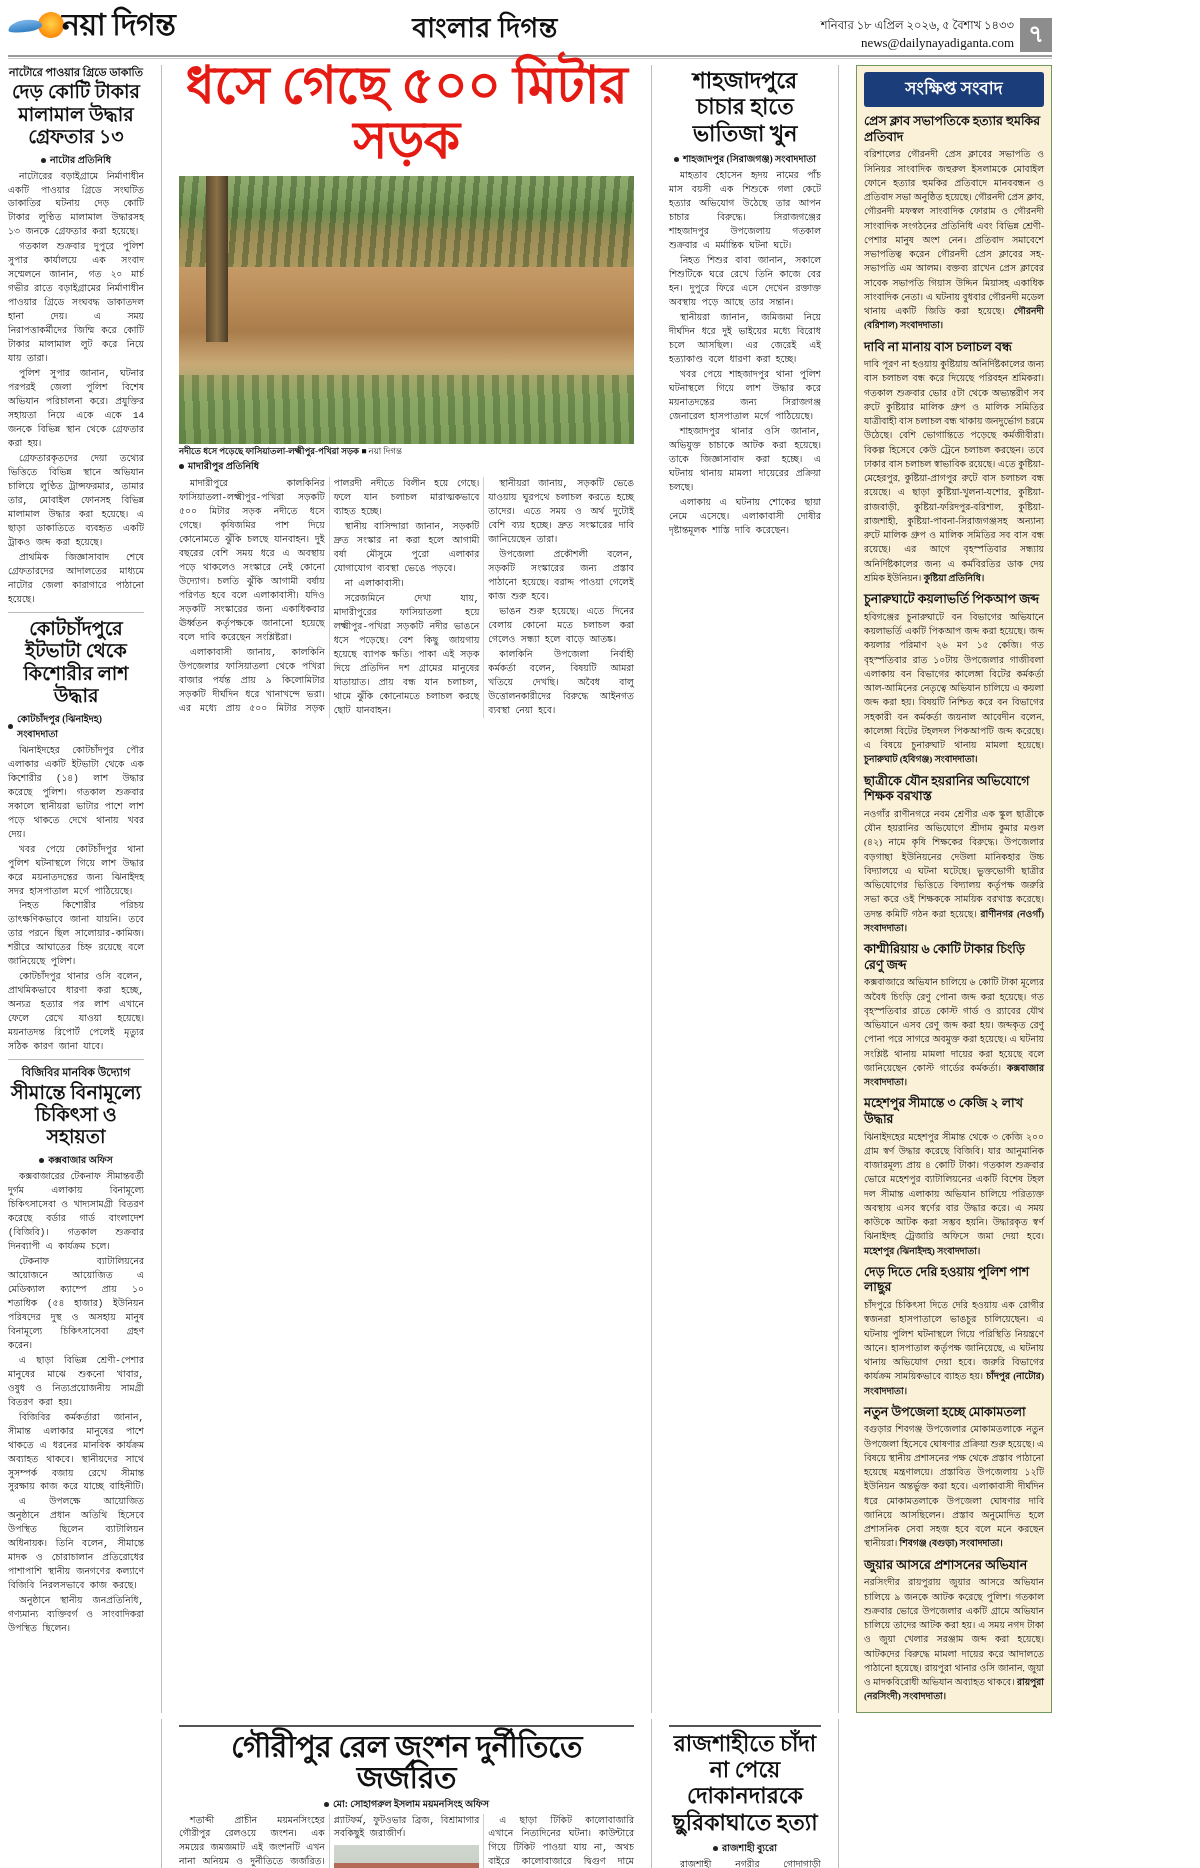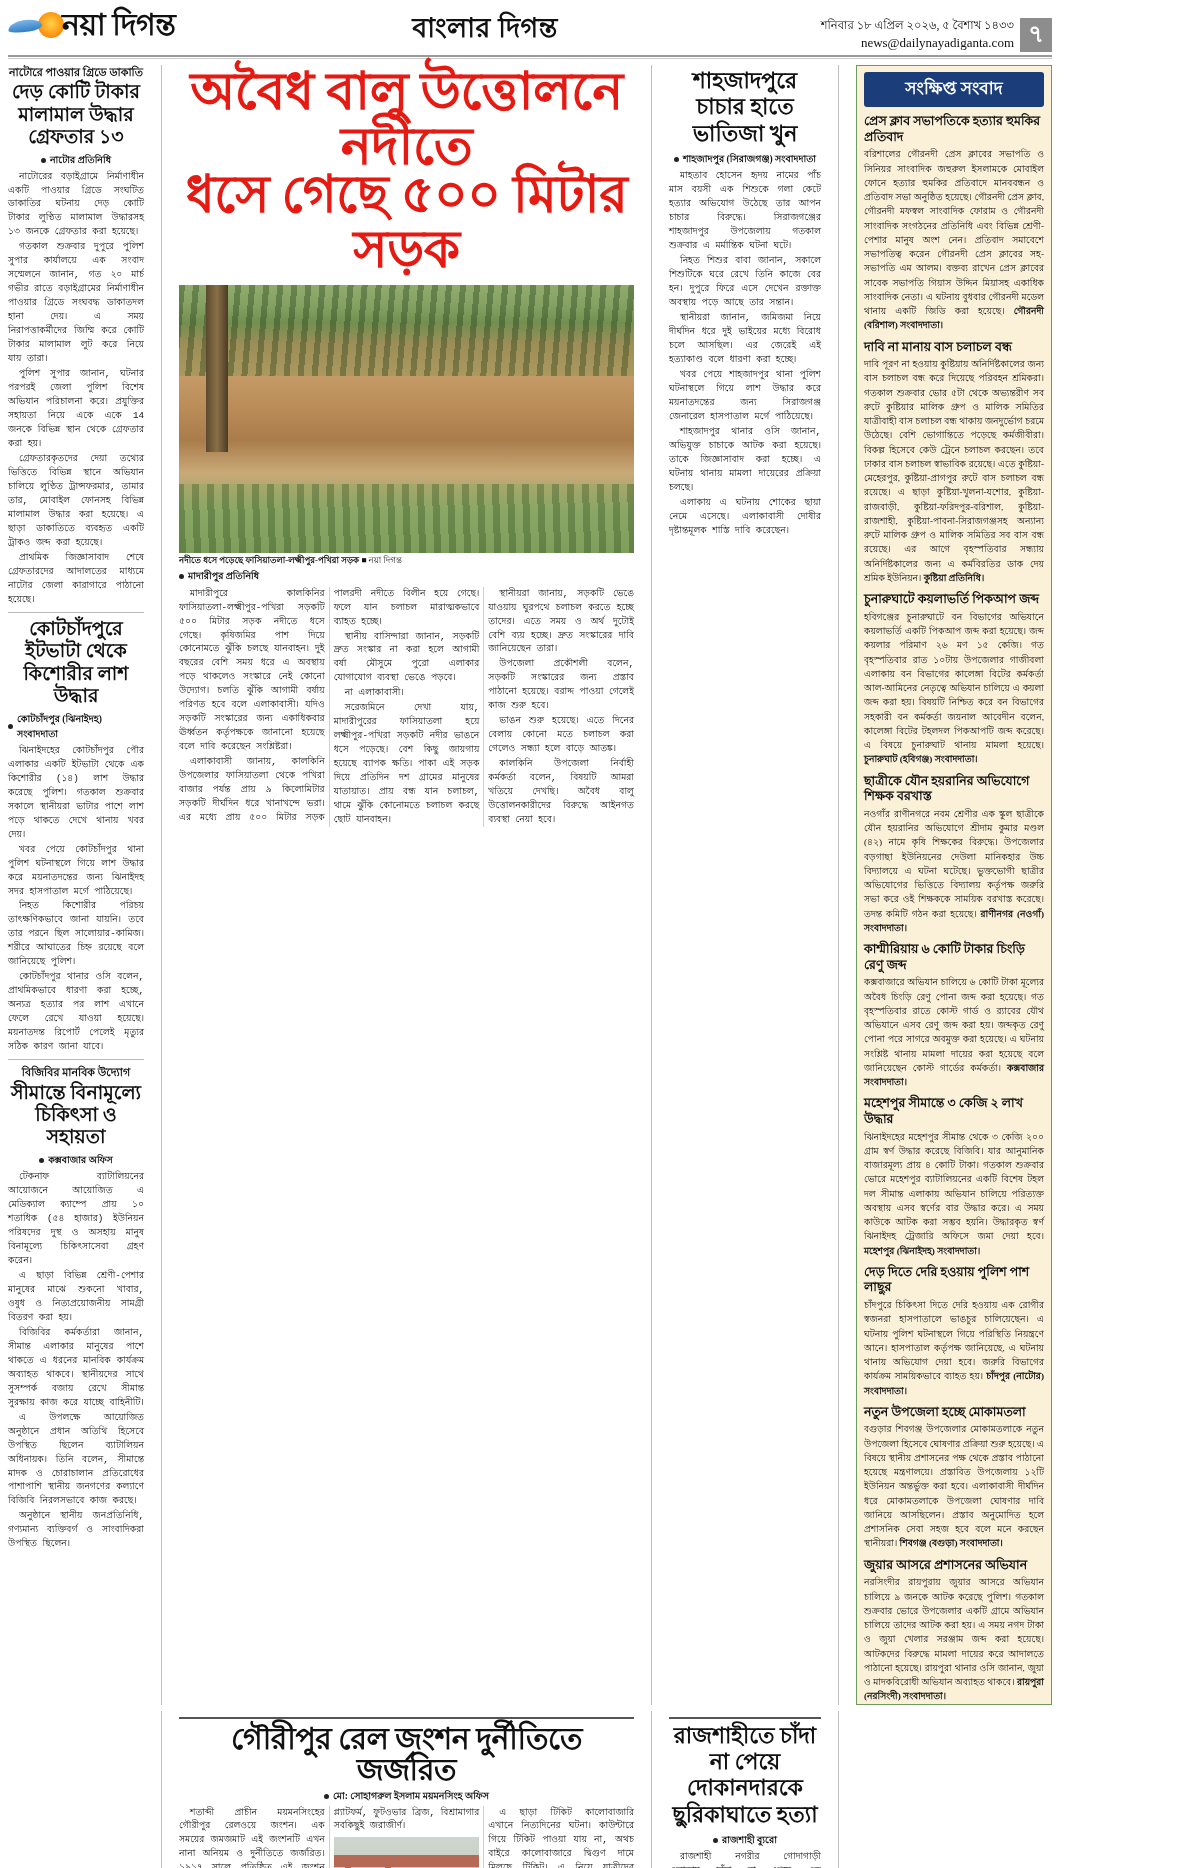--- a/index.html
+++ b/index.html
@@ -80,21 +80,21 @@
     content:""; position:absolute; left:0; right:0; bottom:0; height:26%;
     background: repeating-linear-gradient(88deg, rgba(70,105,45,.5) 0 7px, rgba(130,165,90,.3) 7px 15px);
   }
   .ph-tree { position:absolute; left:6%; top:0; width:22px; height:62%; background: linear-gradient(90deg,#5c4a30,#8a7046,#4a3b26); }
   .ph-station { height: 148px; background:
       linear-gradient(180deg,#cfd6cf 0%, #c2cbbe 30%, #9fae8c 55%, #7f9a63 78%, #6e8a52 100%); position: relative; }
   .ph-station::before { content:""; position:absolute; left:8%; top:18%; width:6px; height:62%; background:#8a7a5e; box-shadow: 40px 0 #8a7a5e, 90px 6px #8a7a5e, 150px 0 #8a7a5e, 210px -4px #8a7a5e, 268px 2px #8a7a5e; }
   .ph-station::after { content:""; position:absolute; left:0; right:0; top:12%; height:12px; background:#b46a55; }
 
   
-  .side-box { border: 1px solid #6f9a5e; background: #fbf0d8; padding: 6px 7px 0; }
+  .side-box { border: 1px solid #6f9a5e; background: #fbf0d8; padding: 6px 7px 8px; }
   .side-title {
     background: #1b3e7a; color: #fff; text-align: center; font-weight: bold;
     font-size: 17px; padding: 3px 0 4px; border-radius: 3px; margin-bottom: 6px;
   }
   .side-h { font-size: 12.5px; font-weight: bold; margin: 7px 0 2px; line-height: 1.25; font-family: Liberation Serif, serif; }
   .side-body { font-size: 9.2px; line-height: 1.55; text-align: justify; }
   .side-body b { font-weight: bold; }
   .three-col { column-count: 3; column-gap: 9px; column-rule: 1px solid #cfcfcf; }
   .nobreak { break-inside: avoid; }
 </style>
@@ -161,33 +161,33 @@
       <div class="hr"></div>
 
       <div>
         <div class="kicker">বিজিবির মানবিক উদ্যোগ</div>
         <div class="hl-s">সীমান্তে বিনামূল্যে চিকিৎসা ও সহায়তা</div>
         <div class="byline">
           <span class="dot"></span>
           <span>কক্সবাজার অফিস</span>
         </div>
         <div class="body">
+          <p>কক্সবাজারের টেকনাফ সীমান্তবর্তী দুর্গম এলাকায় বিনামূল্যে চিকিৎসাসেবা ও খাদ্যসামগ্রী বিতরণ করেছে বর্ডার গার্ড বাংলাদেশ (বিজিবি)। গতকাল শুক্রবার দিনব্যাপী এ কার্যক্রম চলে।</p>
           <p>টেকনাফ ব্যাটালিয়নের আয়োজনে আয়োজিত এ মেডিক্যাল ক্যাম্পে প্রায় ১০ শতাধিক (৫৪ হাজার) ইউনিয়ন পরিষদের দুস্থ ও অসহায় মানুষ বিনামূল্যে চিকিৎসাসেবা গ্রহণ করেন।</p>
           <p>এ ছাড়া বিভিন্ন শ্রেণী-পেশার মানুষের মাঝে শুকনো খাবার, ওষুধ ও নিত্যপ্রয়োজনীয় সামগ্রী বিতরণ করা হয়।</p>
           <p>বিজিবির কর্মকর্তারা জানান, সীমান্ত এলাকার মানুষের পাশে থাকতে এ ধরনের মানবিক কার্যক্রম অব্যাহত থাকবে। স্থানীয়দের সাথে সুসম্পর্ক বজায় রেখে সীমান্ত সুরক্ষায় কাজ করে যাচ্ছে বাহিনীটি।</p>
           <p>এ উপলক্ষে আয়োজিত অনুষ্ঠানে প্রধান অতিথি হিসেবে উপস্থিত ছিলেন ব্যাটালিয়ন অধিনায়ক। তিনি বলেন, সীমান্তে মাদক ও চোরাচালান প্রতিরোধের পাশাপাশি স্থানীয় জনগণের কল্যাণে বিজিবি নিরলসভাবে কাজ করছে।</p>
           <p>অনুষ্ঠানে স্থানীয় জনপ্রতিনিধি, গণ্যমান্য ব্যক্তিবর্গ ও সাংবাদিকরা উপস্থিত ছিলেন।</p>
         </div>
       </div>
     </div>
 
     <div class="vrule"></div>
 
     <div class="col-mid">
-      <div class="hl-red">অবৈধ বালু উত্তোলনে নদীতে</div>
       <div class="hl-red" style="margin-top:-6px">ধসে গেছে ৫০০ মিটার সড়ক</div>
 
       <div class="photo ph-river" style="margin-top:8px">
         <div class="ph-tree"></div>
       </div>
       <div class="cap">
         <span>নদীতে ধসে পড়েছে ফাসিয়াতলা-লক্ষ্মীপুর-পখিরা সড়ক</span>
         <span class="credit"> ■ <span>নয়া দিগন্ত</span></span>
       </div>
 

